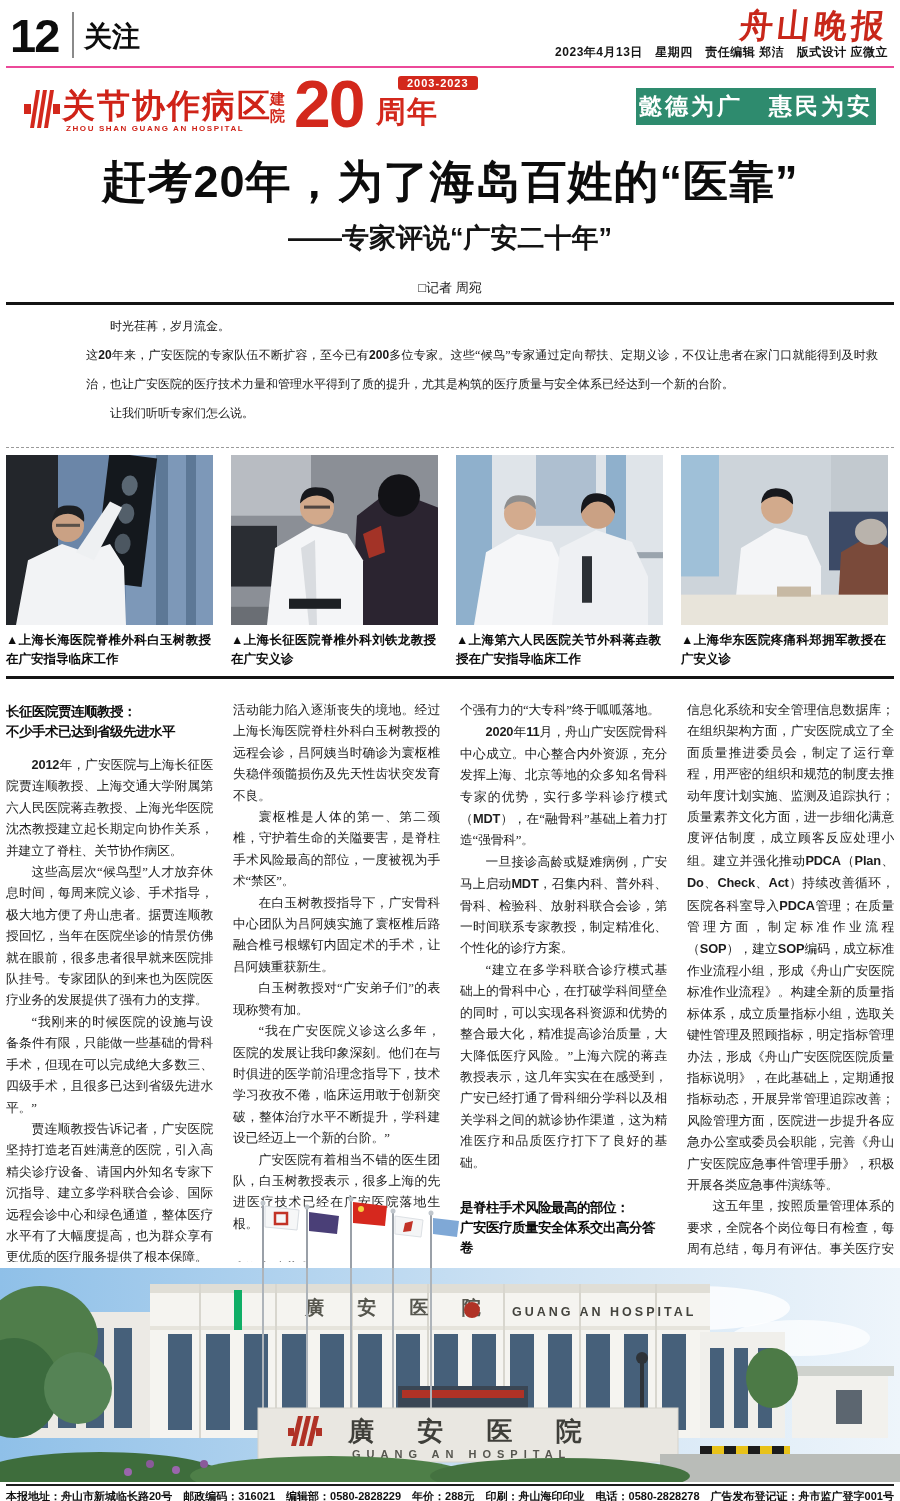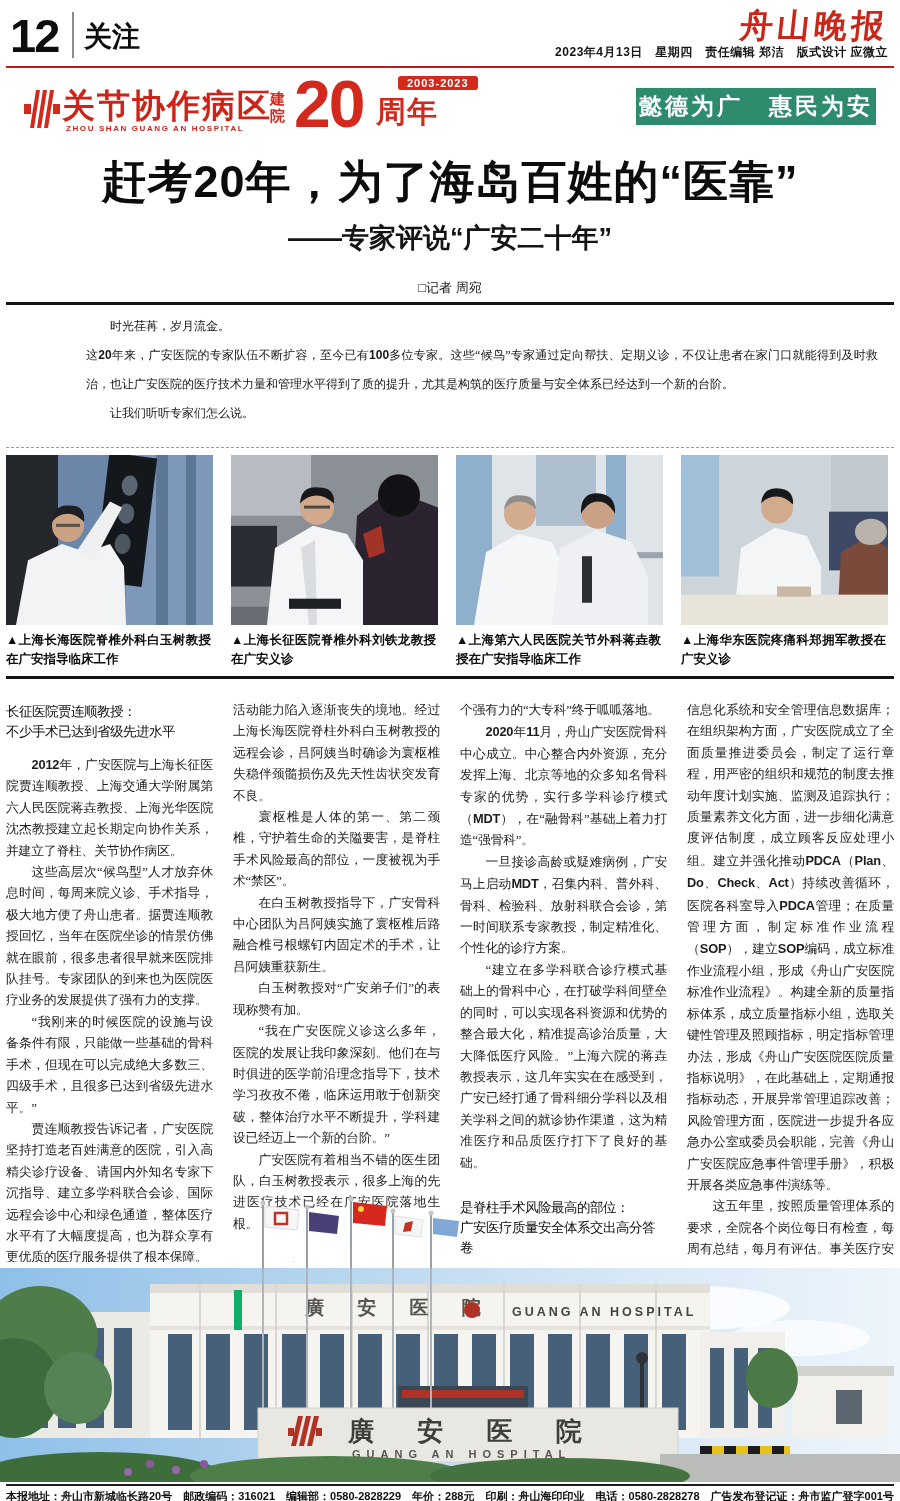--- a/index.html
+++ b/index.html
@@ -1,20 +1,20 @@
 <!DOCTYPE html>
 <html><head>
 <meta charset="utf-8">
 <style>
   html,body{margin:0;padding:0;background:#e8e8e8;}
   .page{position:relative;width:900px;height:1501px;background:#fff;margin:0 auto;
         font-family:"Liberation Sans",sans-serif;color:#111;overflow:hidden;}
 
   
-  .hdr{position:absolute;left:6px;right:6px;top:0;height:66px;border-bottom:2px solid #b91c1c;}
+  .hdr{position:absolute;left:6px;right:6px;top:0;height:66px;border-bottom:2px solid #ec4899;}
   .pageno{position:absolute;left:4px;top:8px;font-size:47px;font-weight:900;letter-spacing:-2px;color:#0d0d0d;}
   .sec-div{position:absolute;left:66px;top:12px;width:2px;height:46px;background:#8a8a8a;}
   .section{position:absolute;left:78px;top:18px;font-size:28px;font-weight:900;color:#0d0d0d;}
   .masthead{position:absolute;right:6px;top:4px;font-size:33px;font-weight:900;color:#c8271a;
             font-family:"Liberation Serif",serif;transform:skewX(-6deg);letter-spacing:4px;}
   .dateline{position:absolute;right:6px;top:44px;font-size:12px;font-weight:bold;color:#161616;letter-spacing:.5px;}
 
   
   .brand-icon{position:absolute;left:24px;top:88px;}
   .brand-name{position:absolute;left:62px;top:84px;font-size:33px;font-weight:900;color:#cf2318;
@@ -47,21 +47,21 @@
 
   
   .photo-row{position:absolute;left:6px;top:455px;width:888px;display:flex;gap:20px;}
   .photo-row figure{margin:0;width:205px;}
   .ph{width:207px;height:170px;display:block;background:#9fb3c8;}
   figcaption{margin-top:6px;font-size:12.5px;line-height:19px;font-weight:bold;color:#0e0e0e;text-align:justify;}
 
   
   .article{position:absolute;left:6px;right:6px;top:700px;height:562px;display:flex;gap:20px;}
   .col{flex:1;min-width:0;overflow:hidden;}
-  .col-h{font-size:13.5px;line-height:20px;font-weight:400;color:#0d0d0d;margin:24px 0 12px;
+  .col-h{font-size:13.5px;line-height:20px;font-weight:700;color:#0d0d0d;margin:24px 0 12px;
          white-space:pre-line;letter-spacing:-0.5px;}
   .col-h:first-child{margin-top:2px;}
   .col-p{font-size:12.8px;line-height:21.4px;margin:0;text-align:justify;text-indent:2em;color:#1d1d1d;
          font-family:"Liberation Serif",serif;letter-spacing:-0.2px;}
   .col-p.noind{text-indent:0;}
 
   
   .flags{position:absolute;left:245px;top:1196px;width:215px;height:72px;}
   .bigphoto{position:absolute;left:0;top:1268px;width:900px;height:214px;}
 
@@ -98,21 +98,21 @@
   <div class="anniv-badge">2003-2023</div>
   <div class="slogan">懿德为广　惠民为安</div>
 
   <div class="headline">赶考20年，为了海岛百姓的“医靠”</div>
   <div class="subhead">——专家评说“广安二十年”</div>
   <div class="byline">□记者 周宛</div>
   <div class="rule-thick r1"></div>
 
   <div class="intro" id="intro">
       <p>时光荏苒，岁月流金。</p>
-      <p class="noind">这<b>20</b>年来，广安医院的专家队伍不断扩容，至今已有<b>100</b>多位专家。这些“候鸟”专家通过定向帮扶、定期义诊，不仅让患者在家门口就能得到及时救治，也让广安医院的医疗技术力量和管理水平得到了质的提升，尤其是构筑的医疗质量与安全体系已经达到一个新的台阶。</p>
+      <p class="noind">这<b>20</b>年来，广安医院的专家队伍不断扩容，至今已有<b>200</b>多位专家。这些“候鸟”专家通过定向帮扶、定期义诊，不仅让患者在家门口就能得到及时救治，也让广安医院的医疗技术力量和管理水平得到了质的提升，尤其是构筑的医疗质量与安全体系已经达到一个新的台阶。</p>
       <p>让我们听听专家们怎么说。</p>
     </div>
   <div class="rule-dash"></div>
 
   <div class="photo-row">
     <figure>
       <svg class="ph" viewBox="0 0 207 168" preserveAspectRatio="none">
         <rect width="207" height="168" fill="#6b86a8"></rect>
         <rect x="120" width="87" height="168" fill="#7d98b8"></rect>
         <rect x="150" width="12" height="168" fill="#5d7896"></rect>

